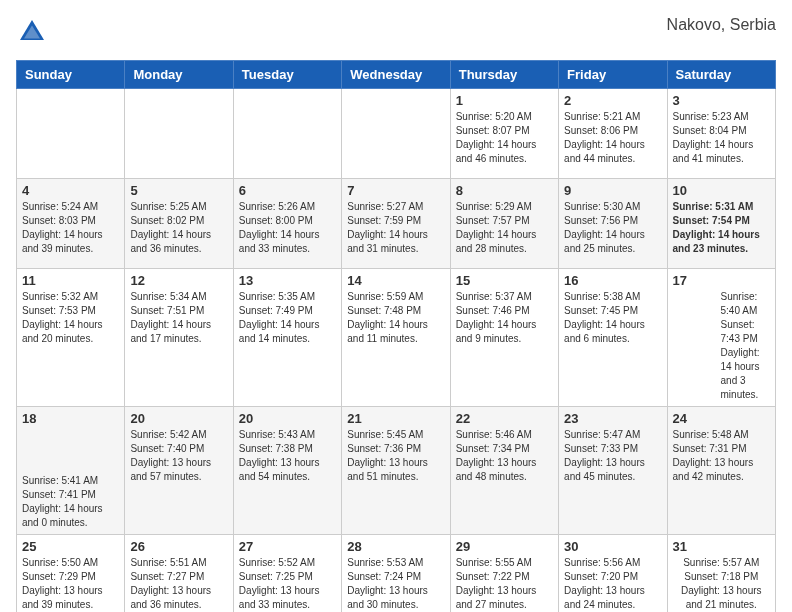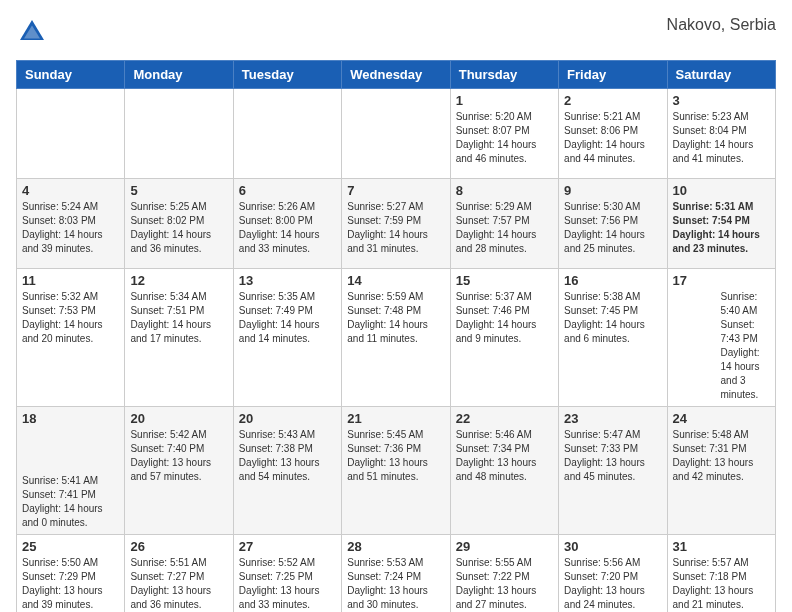--- a/index.html
+++ b/index.html
@@ -338,20 +338,20 @@
         </td>
         <td>
           <span class="day-number">30</span>
           <div class="day-info" style="white-space: pre-line;">Sunrise: 5:56 AM
 Sunset: 7:20 PM
 Daylight: 13 hours
 and 24 minutes.</div>
         </td>
         <td>
           <span class="day-number">31</span>
-          <div class="day-info" style="white-space: pre-line;">Sunrise: 5:57 AM
+          <div class="day-info" style="white-space: pre-line; text-align: center;">Sunrise: 5:57 AM
 Sunset: 7:18 PM
 Daylight: 13 hours
 and 21 minutes.</div>
         </td>
       </tr>
     </tbody>
 </table>
 
 </body></html>

